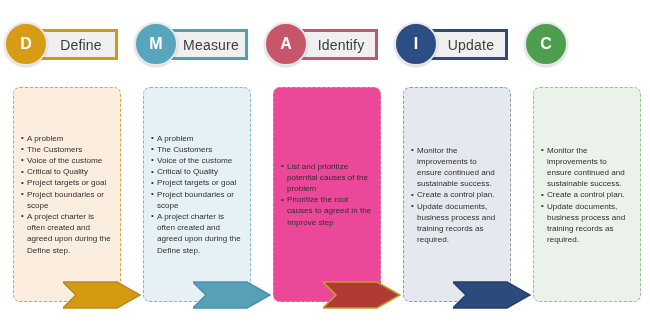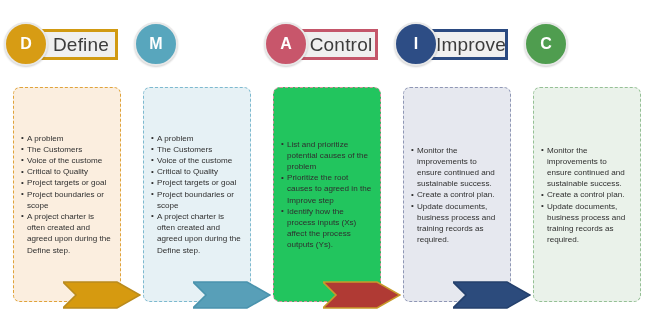--- a/index.html
+++ b/index.html
@@ -43,21 +43,21 @@
     width: 92px;
     height: 31px;
     box-sizing: border-box;
     border: 3px solid #888;
     background: #f0f0f0;
     display: flex;
     align-items: center;
     justify-content: center;
   }
   .label-box span {
-    font-size: 19px;
+    font-size: 14px;
     color: #3c3c3c;
     letter-spacing: .2px;
     padding-left: 18px;
     white-space: nowrap;
     text-align: center;
   }
   .circle {
     position: absolute;
     left: 4px;
     top: 0;
@@ -158,20 +158,23 @@
         </div>
       </div>
       <div class="arrow">
         <svg width="78" height="28" viewBox="0 0 78 28">
           <polygon points="0,1 54,1 77,14 54,27 0,27 13,14" fill="#d69a10" stroke="#b98b1e" stroke-width="1.6"></polygon>
         </svg>
       </div>
     </div>
     <div class="phase" style="left: 130px;">
       <div class="header-row">
+        <div class="label-box" style="border-color: rgb(78, 159, 184);">
+          <span>Measure</span>
+        </div>
         <div class="circle" style="background: rgb(88, 166, 189);">
           <span>M</span>
         </div>
       </div>
       <div class="panel" style="background: rgb(230, 241, 245); border-color: rgb(125, 185, 207);">
         <div class="list-wrap">
           <ul>
             <li>A problem</li>
             <li>The Customers</li>
             <li>Voice of the custome</li>
@@ -184,45 +187,44 @@
       </div>
       <div class="arrow">
         <svg width="78" height="28" viewBox="0 0 78 28">
           <polygon points="0,1 54,1 77,14 54,27 0,27 13,14" fill="#589fb8" stroke="#4a93ad" stroke-width="1.6"></polygon>
         </svg>
       </div>
     </div>
     <div class="phase" style="left: 260px;">
       <div class="header-row">
         <div class="label-box" style="border-color: rgb(196, 86, 106);">
-          <span>Control</span>
+          <span>Identify</span>
         </div>
         <div class="circle" style="background: rgb(200, 86, 107);">
           <span>A</span>
         </div>
       </div>
-      <div class="panel" style="background: #22c55e; border-color: rgb(217, 143, 160);">
+      <div class="panel" style="background: #ec4899; border-color: rgb(217, 143, 160);">
         <div class="list-wrap">
           <ul>
             <li>List and prioritize potential causes of the problem</li>
             <li>Prioritize the root causes to agreed in the Improve step</li>
-            <li>Identify how the process inputs (Xs) affect the process outputs (Ys).</li>
           </ul>
         </div>
       </div>
       <div class="arrow">
         <svg width="78" height="28" viewBox="0 0 78 28">
           <polygon points="0,1 54,1 77,14 54,27 0,27 13,14" fill="#b03a34" stroke="#c79a2a" stroke-width="1.6"></polygon>
         </svg>
       </div>
     </div>
     <div class="phase" style="left: 390px;">
       <div class="header-row">
         <div class="label-box" style="border-color: rgb(43, 74, 129);">
-          <span>Improve</span>
+          <span>Update</span>
         </div>
         <div class="circle" style="background: rgb(45, 77, 133);">
           <span>I</span>
         </div>
       </div>
       <div class="panel" style="background: rgb(230, 232, 239); border-color: rgb(143, 151, 181);">
         <div class="list-wrap">
           <ul>
             <li>Monitor the improvements to ensure continued and sustainable success.</li>
             <li>Create a control plan.</li>

